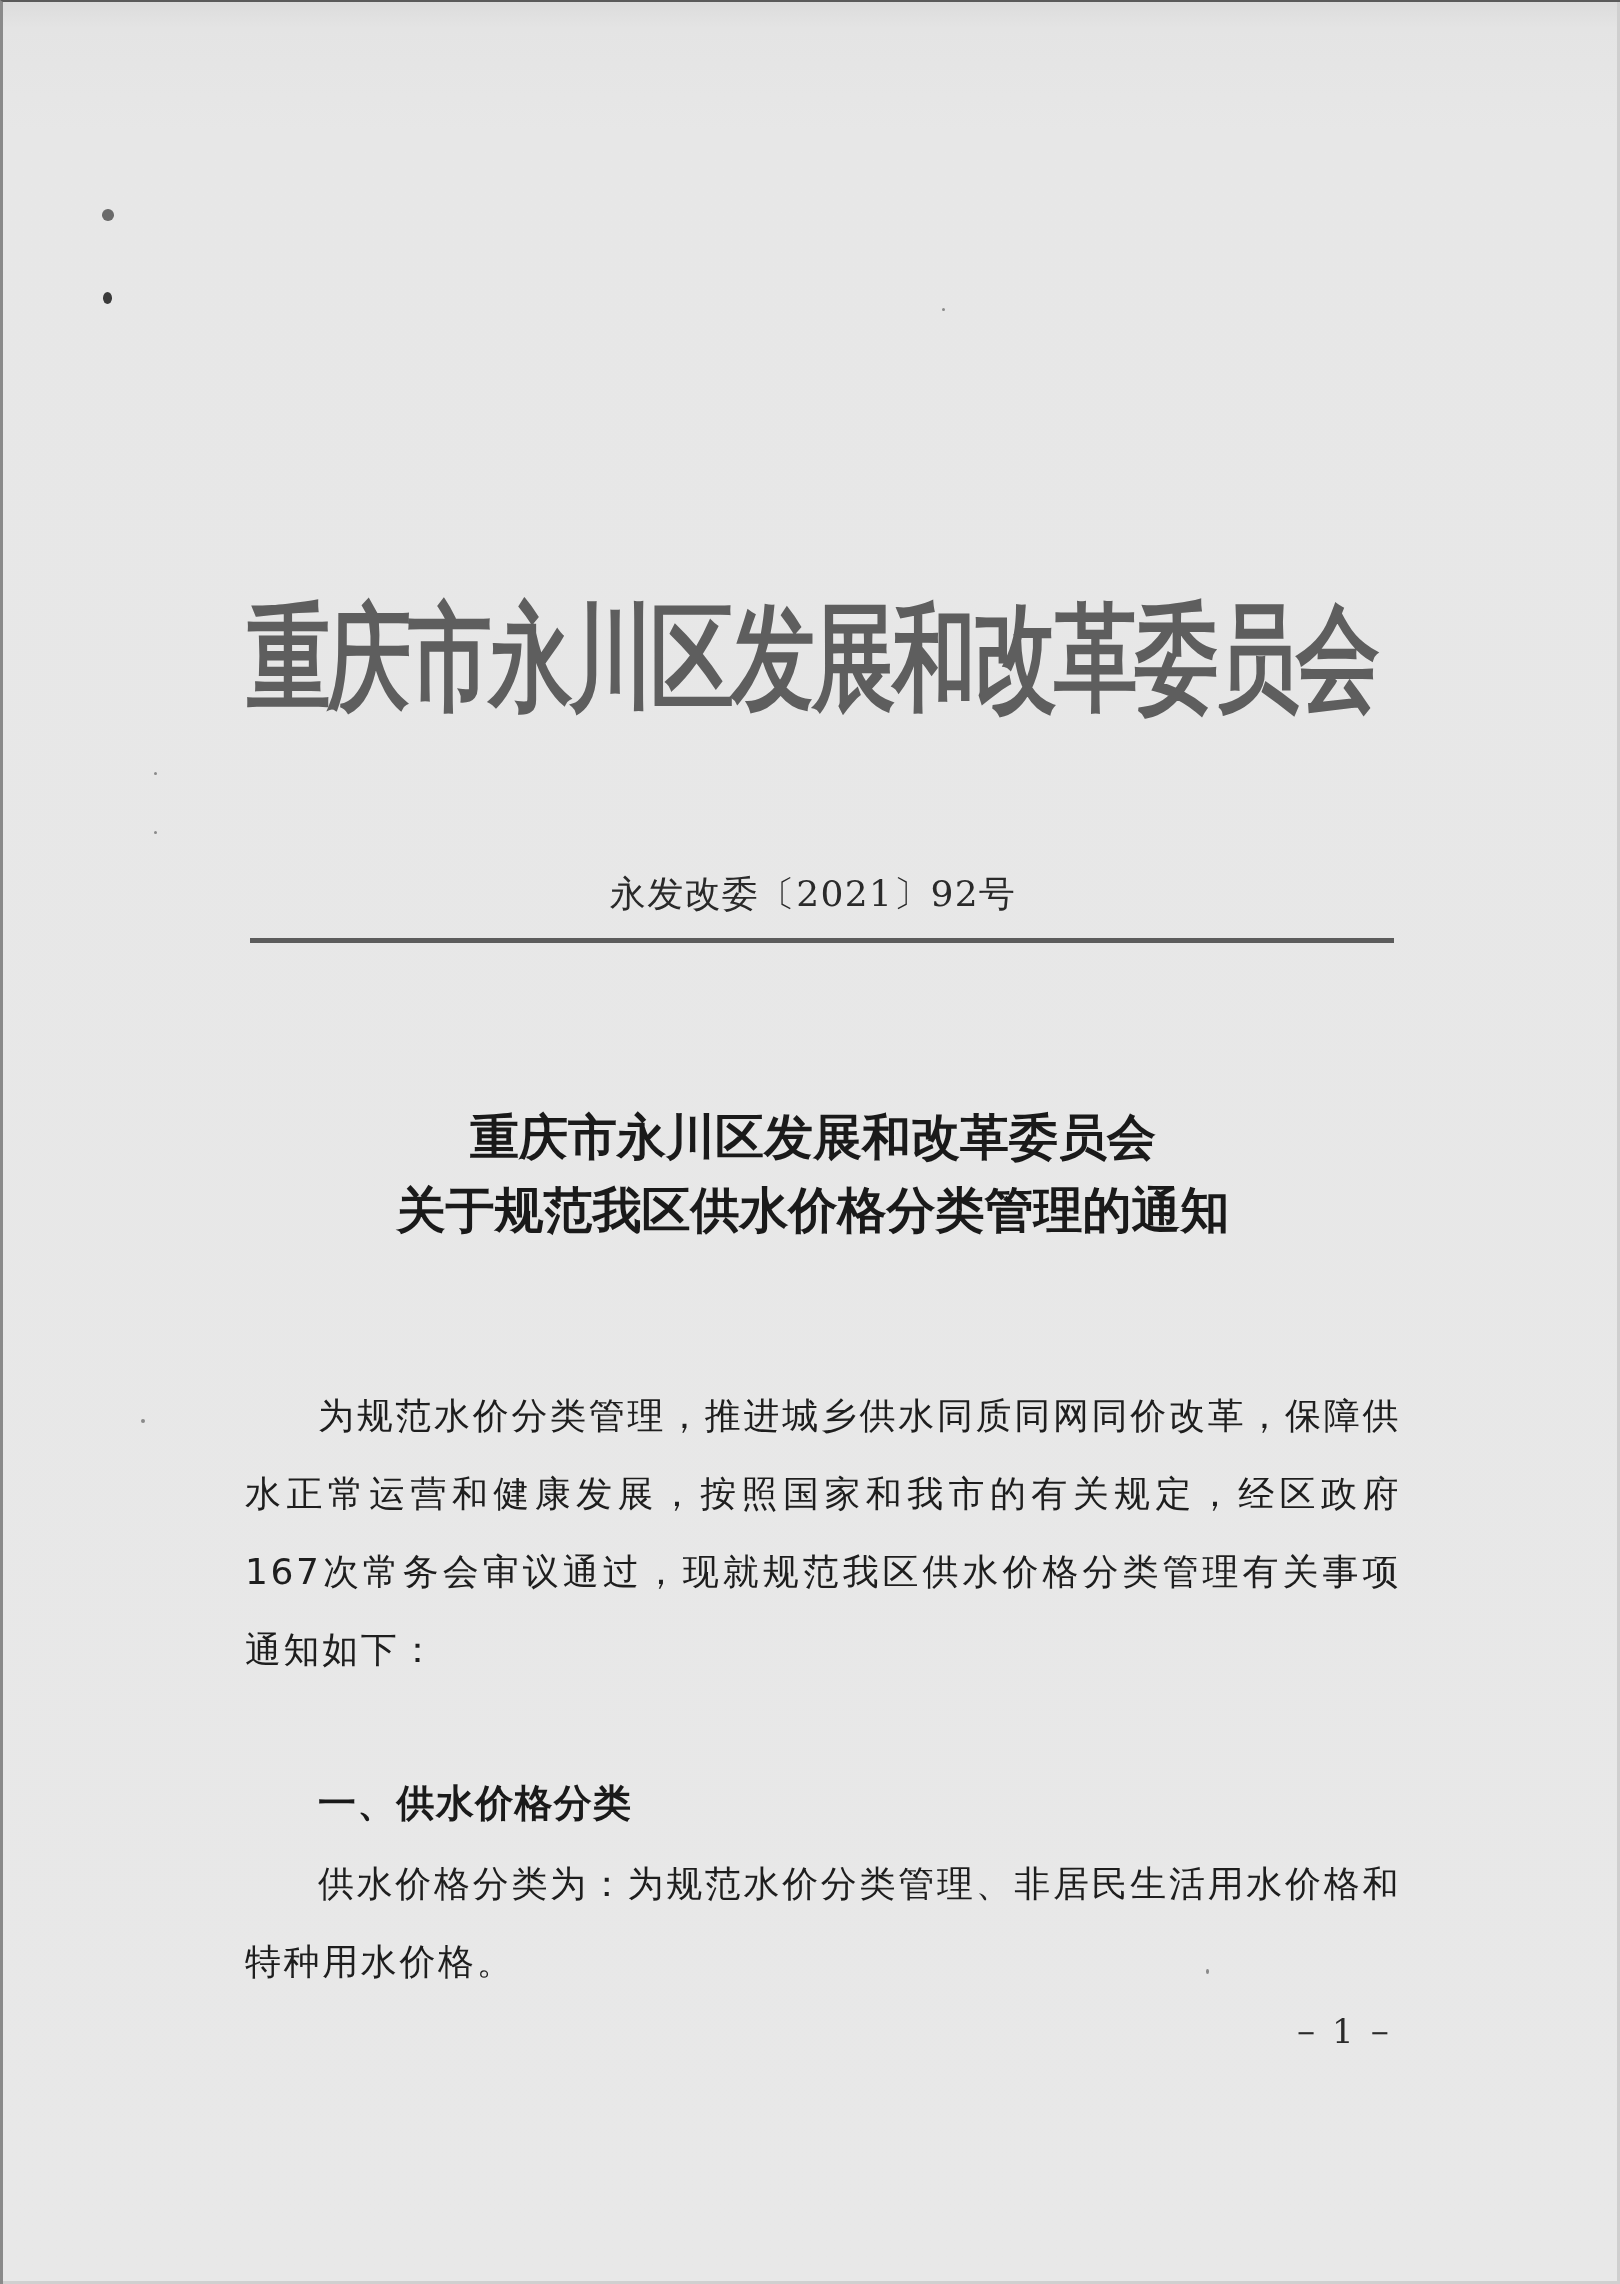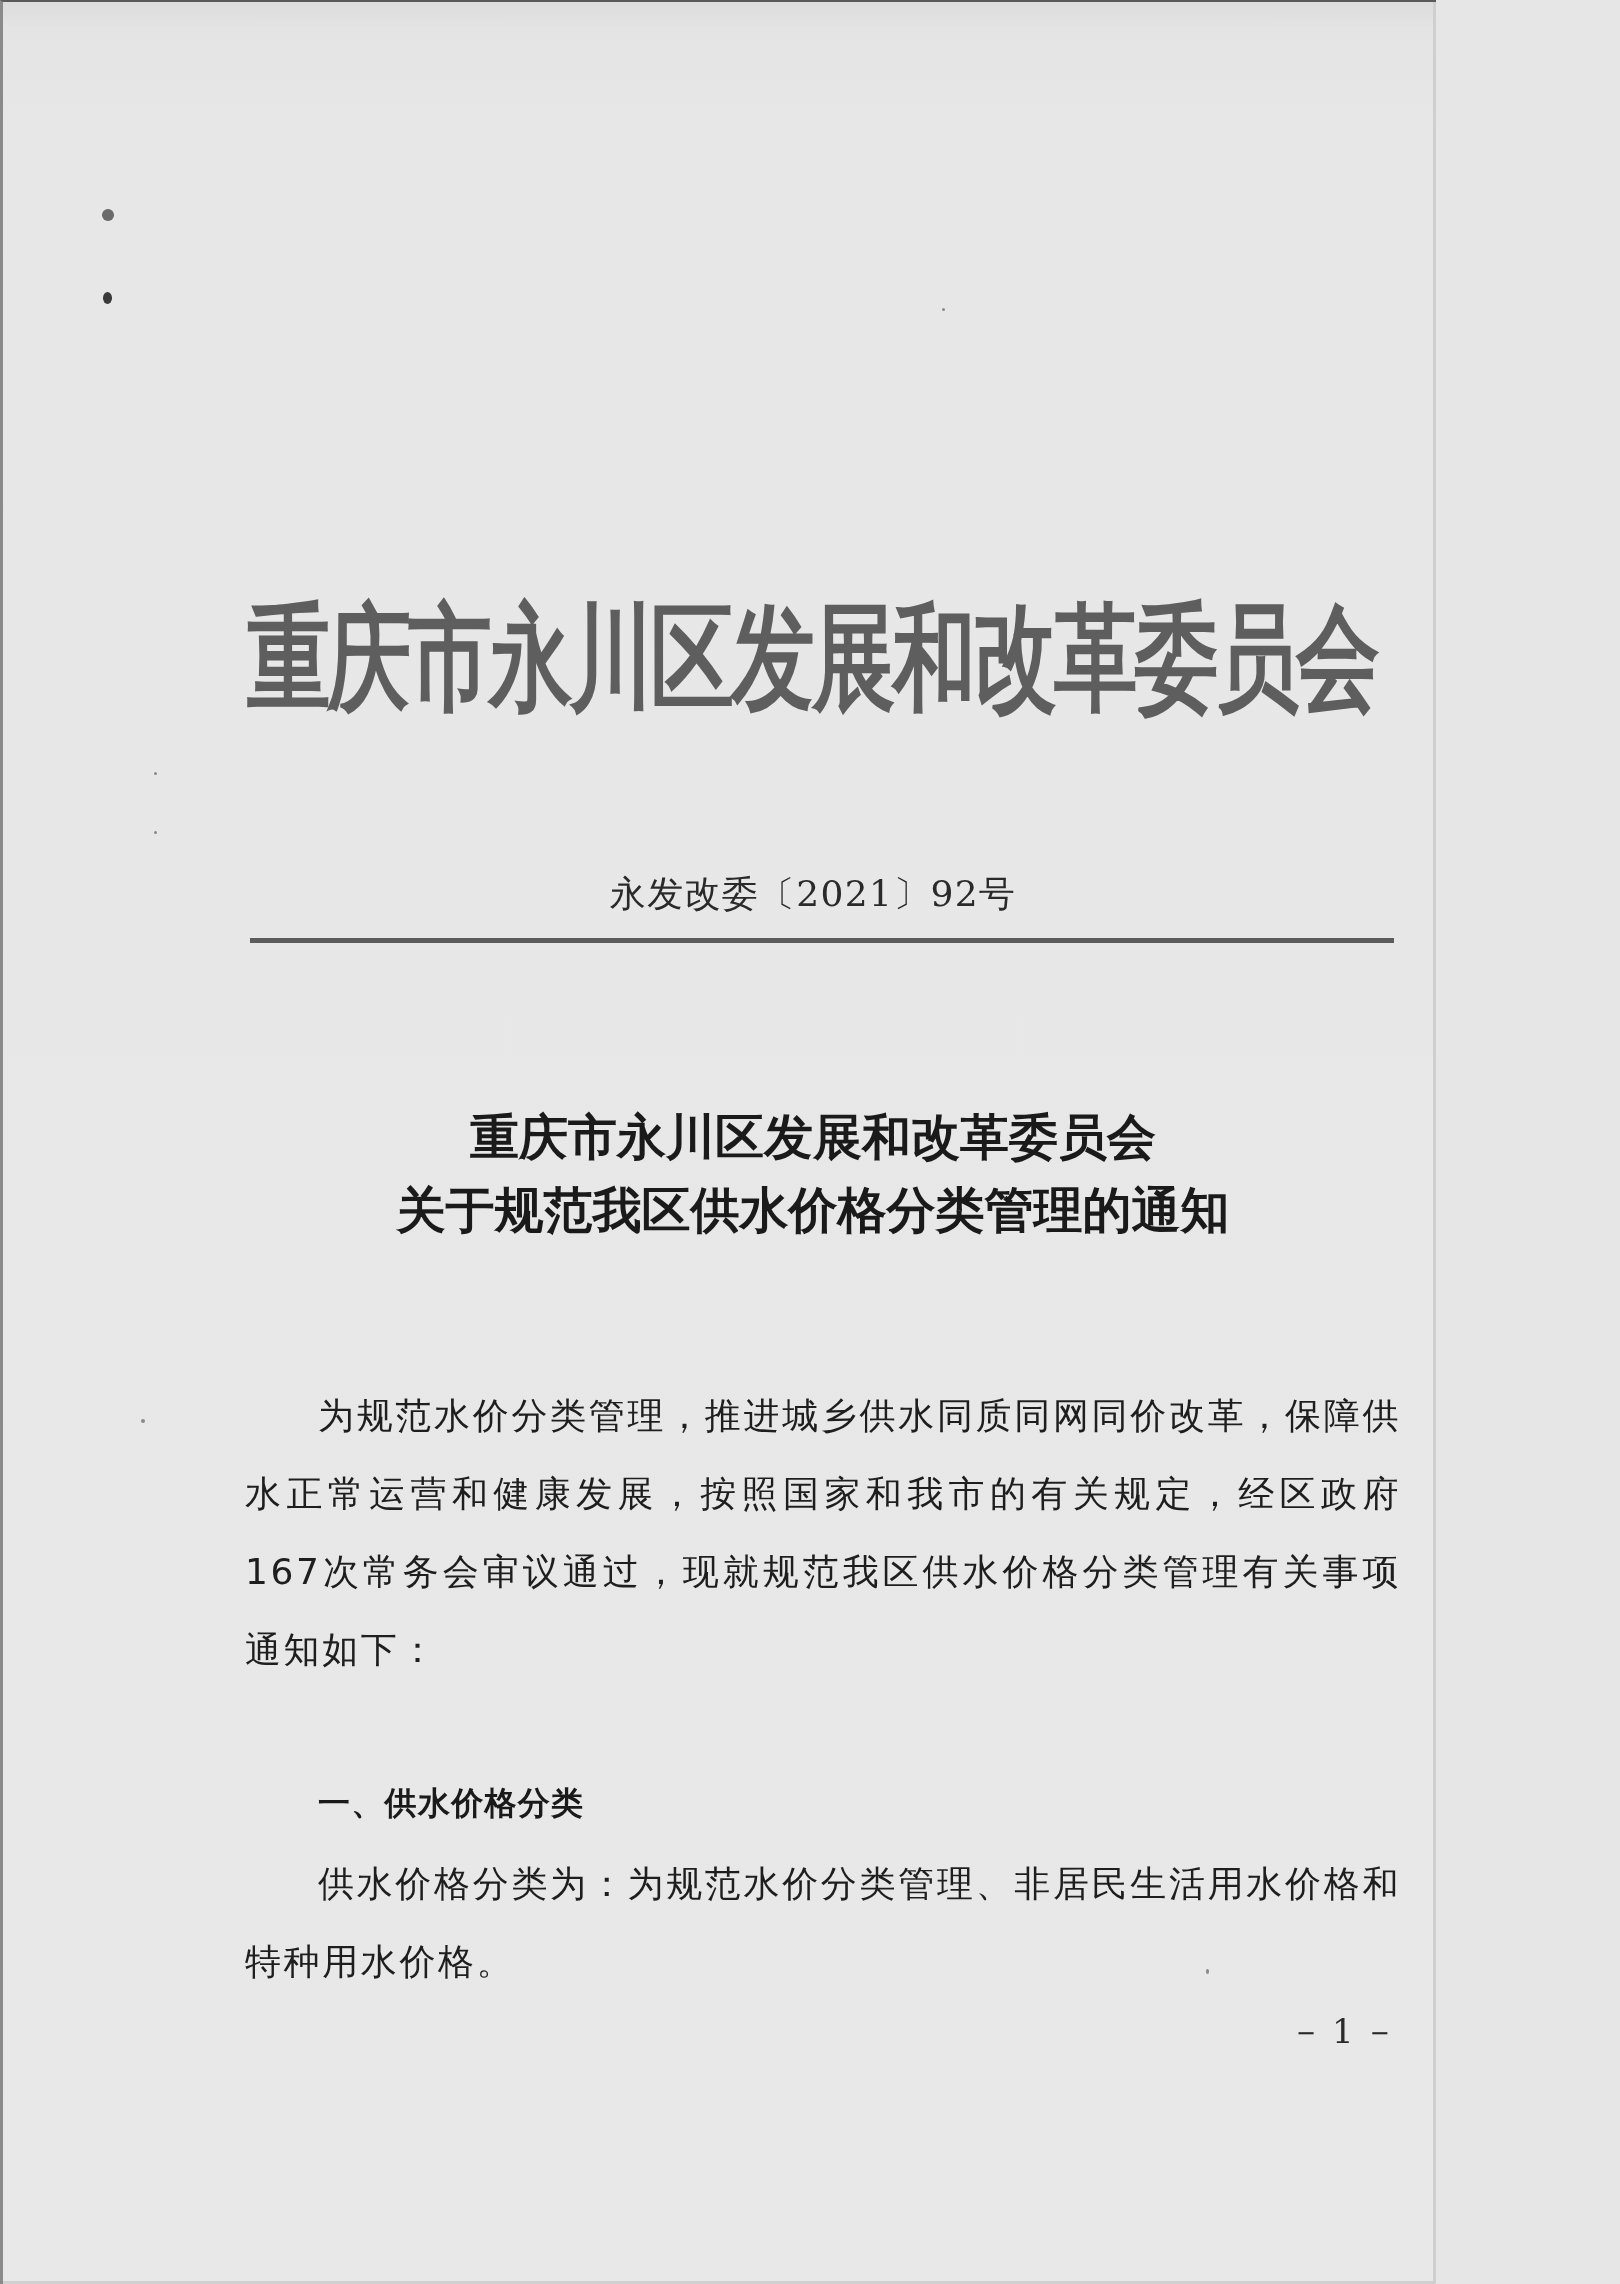--- a/index.html
+++ b/index.html
@@ -11,21 +11,21 @@
     height: 2284px;
     position: relative;
     overflow: hidden;
     background: #e6e6e6;
     font-family: "DejaVu Serif", "Liberation Serif", serif;
     color: #1e1e1e;
   }
   .page {
     position: absolute;
     left: 0; top: 0;
-    width: 1436px; height: 2284px;
+    width: 1620px; height: 2284px;
     background: linear-gradient(180deg, #dcdcdc 0px, #e4e4e4 26px, #e7e7e7 130px, #e8e8e8 100%);
     border-top: 2.6px solid #5a5a5a;
     border-left: 3.9px solid #8a8a8a;
     box-sizing: border-box;
   }
   .scan-edge-right {
     position: absolute;
     right: 0; top: 0;
     width: 2.6px; height: 100%;
     background: #cfcfcf;
@@ -110,21 +110,21 @@
     letter-spacing: 2.6px;
   }
   .addressee { top: 1307px; }
   .para1 { top: 1375px; text-indent: 73px; }
   .section-heading {
     position: absolute;
     left: 315px;
     top: 1762px;
     font-family: "DejaVu Sans", "Liberation Sans", sans-serif;
     font-weight: bold;
-    font-size: 32px;
+    font-size: 38px;
     line-height: 78px;
     color: #1a1a1a;
     letter-spacing: 1.3px;
   }
   .para2 { top: 1843px; text-indent: 73px; }
 
   .page-number {
     position: absolute;
     left: 1286px;
     top: 2012px;

